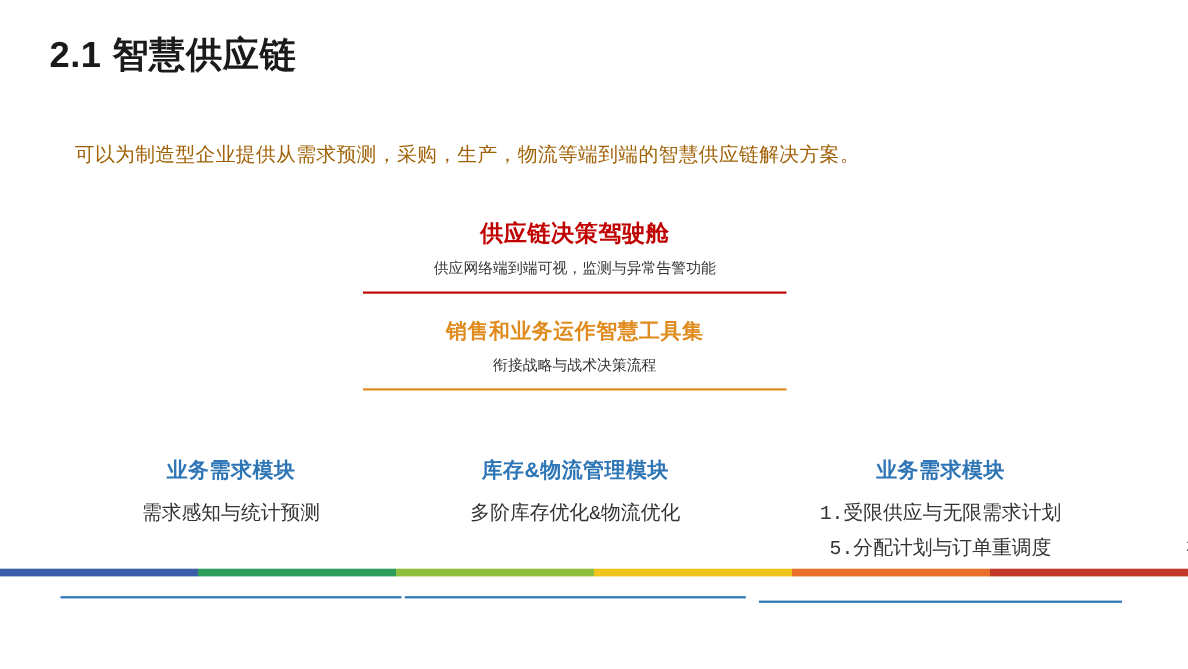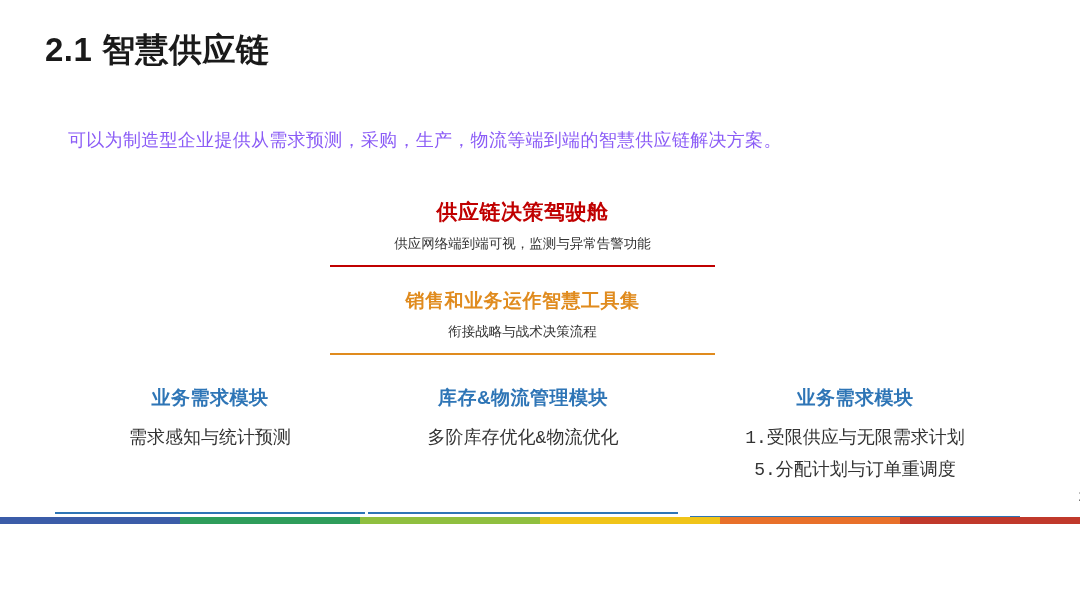--- a/index.html
+++ b/index.html
@@ -30,21 +30,21 @@
     font-weight: bold;
     color: #1a1a1a;
     letter-spacing: 0.5px;
   }
   .lead-text {
     position: absolute;
     left: 68px;
     top: 128px;
     font-family: "DejaVu Serif", serif;
     font-size: 18px;
-    color: #8b5cf6;
+    color: #a16207;
     letter-spacing: 0.3px;
   }
   
   .diagram {
     position: absolute;
     left: 0;
     top: 190px;
     width: 1080px;
     height: 330px;
   }
@@ -90,20 +90,21 @@
     font-size: 19px;
     color: #e08b1e;
   }
   #tier-mid .tier-sub { font-size: 13.5px; }
   #tier-mid .rule { background: #e08b1e; }
 
   
   .col {
     position: absolute;
     text-align: center;
+    margin-top: 30px;
   }
   .col .col-title {
     font-size: 19px;
     font-weight: bold;
     color: #2e75b6;
     letter-spacing: 0.5px;
   }
   .col .col-sub {
     font-family: Liberation Mono, monospace;
     font-size: 18px;

